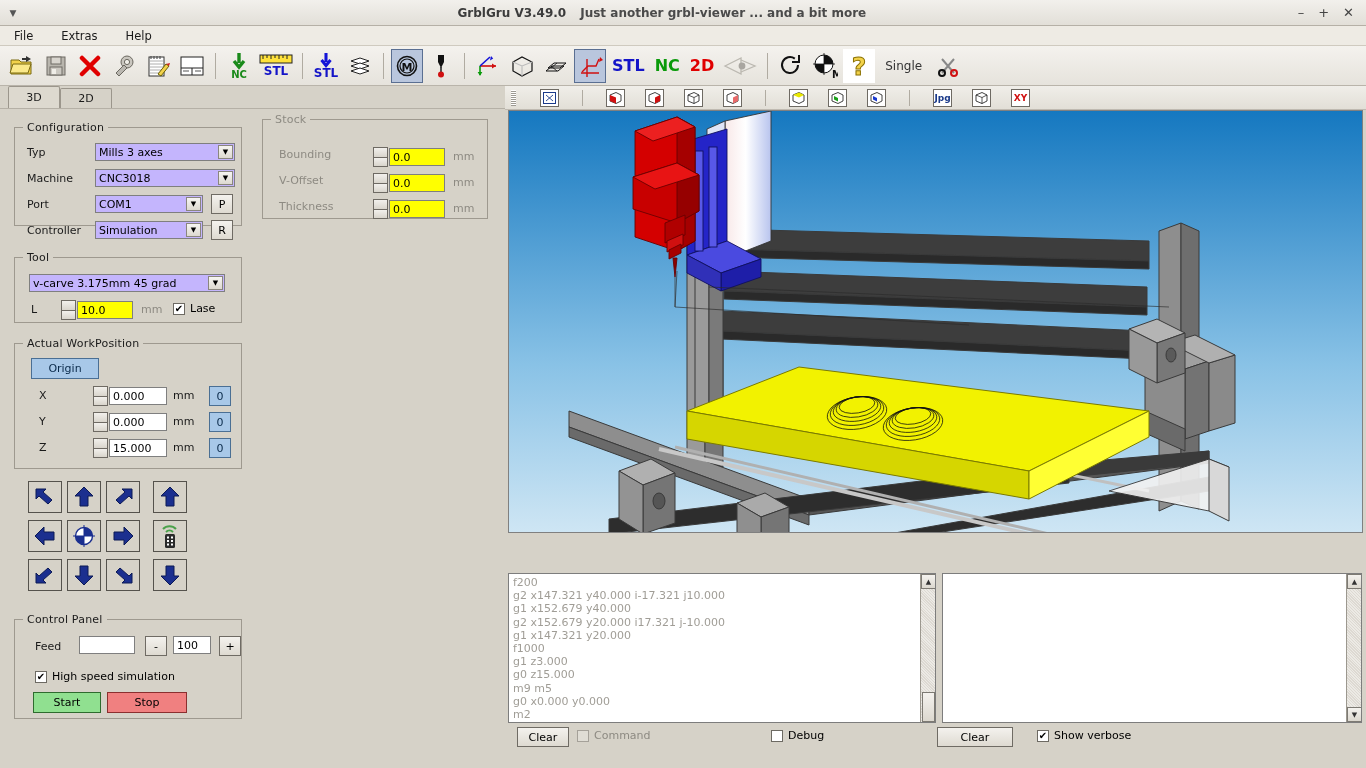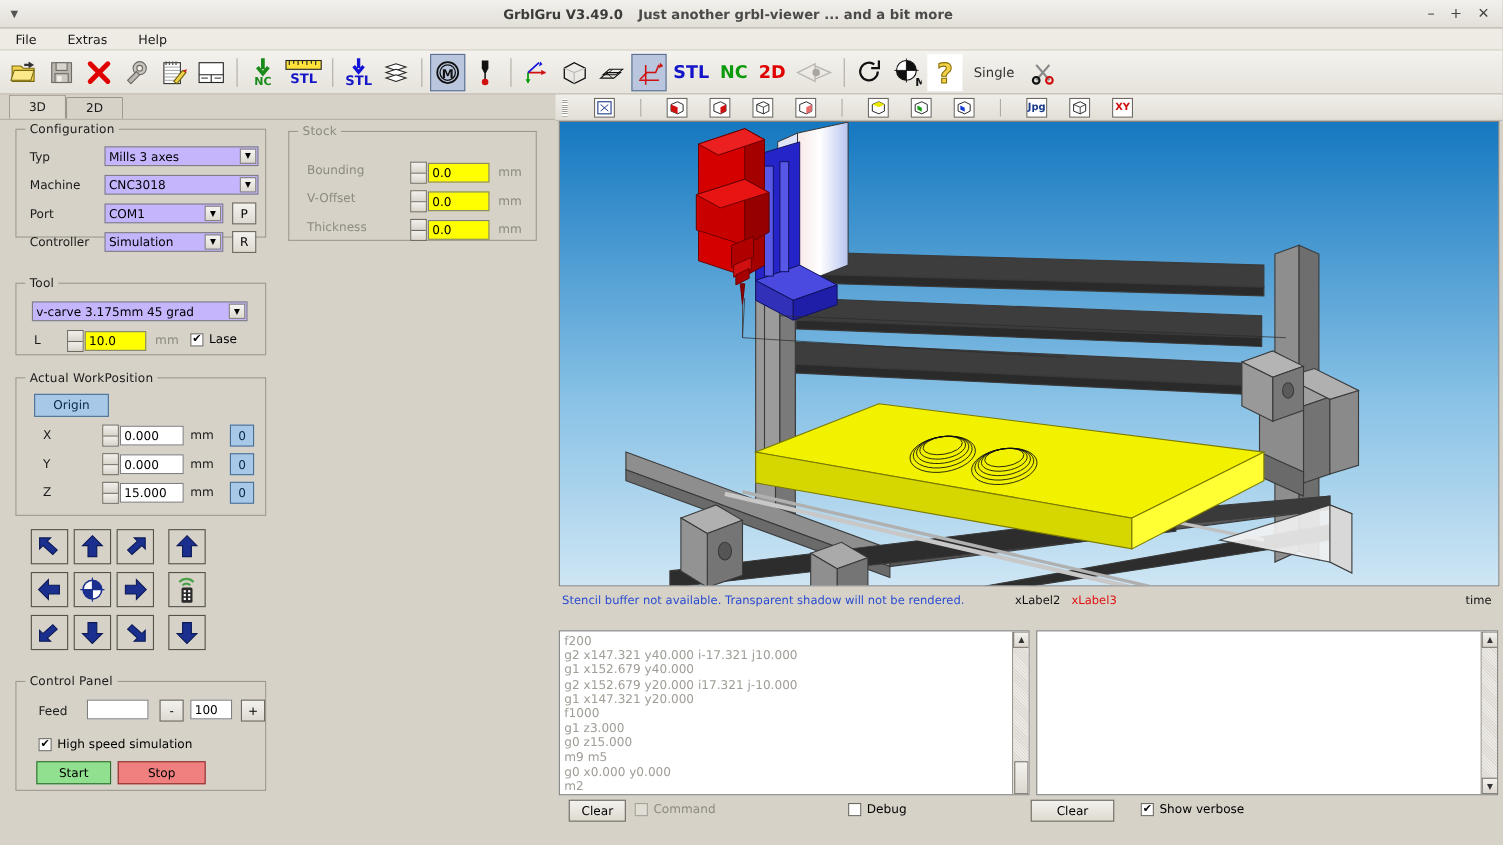--- a/index.html
+++ b/index.html
@@ -416,21 +416,21 @@
     </div>
   </div>
 
   <div class="tabstrip">
     <div class="tab active">3D</div>
     <div class="tab">2D</div>
   </div>
 
   <div class="leftpanel">
 
-    <div class="group" style="left:14px; top:8px; width:228px; height:99px;">
+    <div class="group" style="left:14px; top:18px; width:228px; height:99px;">
       <div class="glegend">Configuration</div>
 
       <div class="lbl" style="position:absolute;left:12px;top:18px;">Typ</div>
       <div class="combo" style="position:absolute;left:80px;top:15px;width:140px;">
         <span>Mills 3 axes</span>
         <span class="arrow">▼</span>
       </div>
 
       <div class="lbl" style="position:absolute;left:12px;top:44px;">Machine</div>
       <div class="combo" style="position:absolute;left:80px;top:41px;width:140px;">
@@ -823,26 +823,20 @@
           <ellipse cx="348" cy="294" rx="18" ry="8" transform="rotate(-9 348 294)"></ellipse>
           <ellipse cx="404" cy="313" rx="30" ry="16" transform="rotate(-9 404 313)"></ellipse>
           <ellipse cx="404" cy="311" rx="27" ry="14" transform="rotate(-9 404 311)"></ellipse>
           <ellipse cx="404" cy="309" rx="24" ry="12" transform="rotate(-9 404 309)"></ellipse>
           <ellipse cx="404" cy="307" rx="21" ry="10" transform="rotate(-9 404 307)"></ellipse>
           <ellipse cx="404" cy="305" rx="18" ry="8" transform="rotate(-9 404 305)"></ellipse>
         </g>
       </svg>
     </div>
 
-    <div class="statusline">
-      <span class="stencil">Stencil buffer not available. Transparent shadow will not be rendered.</span>
-      <span class="xl2">xLabel2</span>
-      <span class="xl3">xLabel3</span>
-      <span class="timelbl">time</span>
-    </div>
   </div>
 
   <div class="bottomzone">
 
     <div class="ta" style="left:3px; top:18px; width:428px; height:150px;">
       <div class="lines">f200
 g2 x147.321 y40.000 i-17.321 j10.000
 g1 x152.679 y40.000
 g2 x152.679 y20.000 i17.321 j-10.000
 g1 x147.321 y20.000

